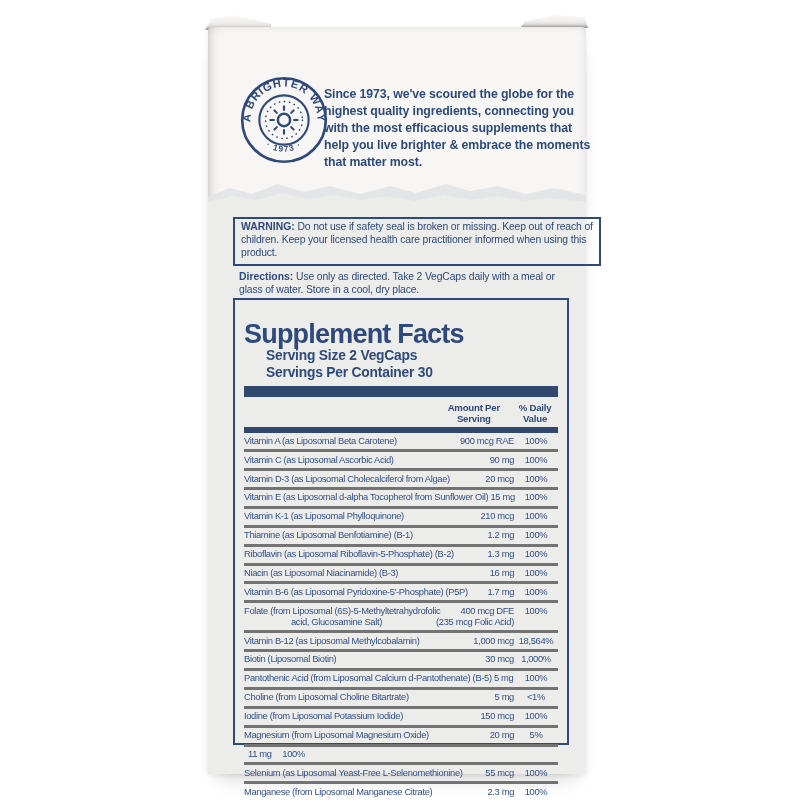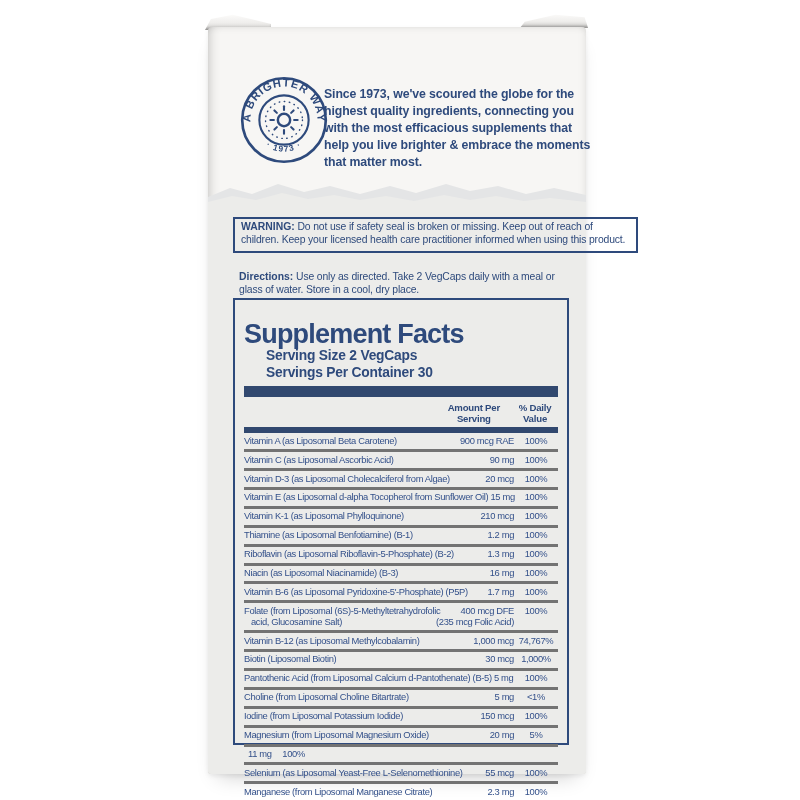--- a/index.html
+++ b/index.html
@@ -34,38 +34,38 @@
   .lower{position:absolute;left:0;right:0;top:178px;bottom:0;background:var(--panel-bg);
     border-radius:0 0 3px 3px;}
   .mountains{position:absolute;left:0;top:146px;width:100%;height:34px;}
 
   .logo{position:absolute;left:32px;top:49px;width:88px;height:88px;}
   .intro{position:absolute;left:116px;top:47px;width:272px;
     font-size:12.3px;font-weight:bold;color:var(--navy);line-height:1.37;letter-spacing:-0.1px;}
 
   .small-txt{font-size:10.4px;line-height:1.24;color:var(--navy);letter-spacing:-0.15px;}
   .small-txt b{letter-spacing:0;}
-  .warnbox{position:absolute;left:25px;top:190px;width:405px;box-sizing:border-box;
+  .warnbox{position:absolute;left:25px;top:190px;width:368px;box-sizing:border-box;
     border:2px solid var(--navy);padding:2px 6px 4px;}
   .directions{position:absolute;left:25px;top:244px;width:336px;box-sizing:border-box;padding:0 6px;}
 
   .panel{position:absolute;left:25px;top:271px;width:336px;height:447px;box-sizing:border-box;
     border:2px solid var(--navy);background:var(--panel-bg);padding:4px 9px 0;}
   .sf-title{font-size:27px;font-weight:bold;color:var(--navy);letter-spacing:-0.8px;line-height:1.05;margin-top:16px;}
   .sf-serving{font-size:13.8px;font-weight:bold;color:var(--navy);line-height:1.18;letter-spacing:-0.2px;margin-left:22px;}
   .bar-thick{height:11px;background:var(--bar);margin-top:5px;}
   .bar-thin{height:6px;background:var(--bar);}
   .sf-cols{display:flex;justify-content:flex-end;gap:12px;margin:6px 0 3px;color:var(--navy);
     font-weight:bold;font-size:9.6px;line-height:1.12;text-align:center;letter-spacing:-0.2px;}
   .col-dv{width:46px;}
 
   .facts{font-size:9.4px;color:var(--navy-text);letter-spacing:-0.35px;line-height:1.16;}
   .frow{border-bottom:3px solid #737373;padding:2.4px 0 2.6px;}
   .fline{display:flex;align-items:baseline;}
-  .fline.ind .fname{padding-left:7px;}
+  .fline.ind .fname{padding-left:7px;margin-left:40px;}
   .fname{flex:1 1 auto;min-width:0;white-space:nowrap;}
   .famt{white-space:nowrap;margin-left:4px;}
   .fdv{flex:0 0 44px;text-align:center;white-space:nowrap;}
 </style>
 </head>
 <body>
 
 <div class="stage">
 
   <div class="flap flap-left"></div>
@@ -218,21 +218,21 @@
             <div class="fline ind">
               <span class="fname">acid, Glucosamine Salt)</span>
               <span class="famt">(235 mcg Folic Acid)</span>
               <span class="fdv"></span>
             </div>
           </div>
           <div class="frow">
             <div class="fline">
               <span class="fname">Vitamin B-12 (as Liposomal Methylcobalamin)</span>
               <span class="famt">1,000 mcg</span>
-              <span class="fdv">74,767%</span>
+              <span class="fdv">18,564%</span>
             </div>
           </div>
           <div class="frow">
             <div class="fline">
               <span class="fname">Biotin (Liposomal Biotin)</span>
               <span class="famt">30 mcg</span>
               <span class="fdv">1,000%</span>
             </div>
           </div>
           <div class="frow">

